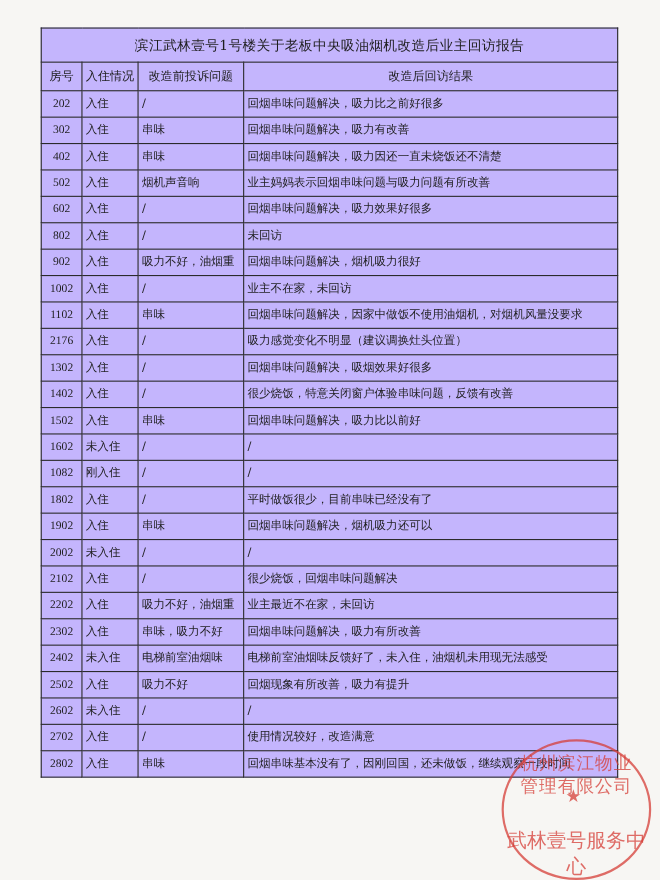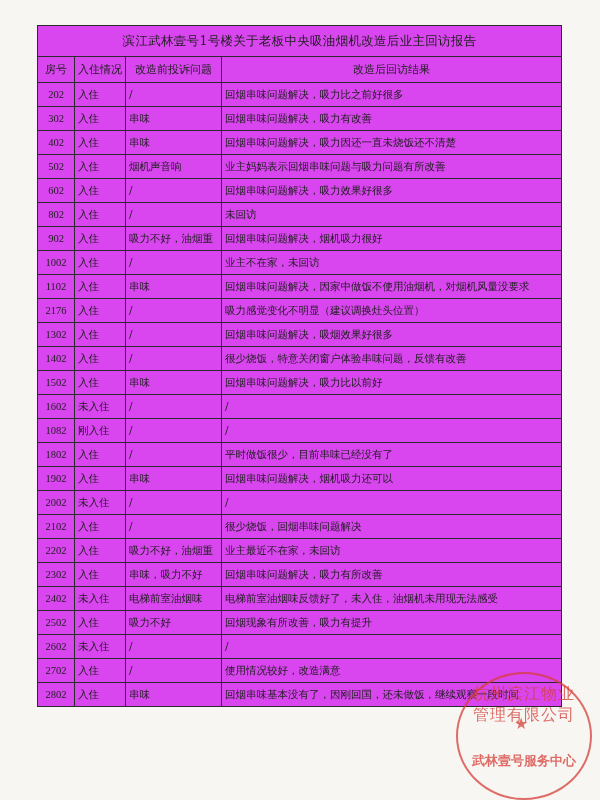--- a/index.html
+++ b/index.html
@@ -10,21 +10,21 @@
     color: #1e1e1e;
     position: relative;
   }
   .page {
     position: absolute; left: 37px; top: 25px; width: 524px;
   }
   table.report {
     width: 524px;
     border-collapse: collapse;
     table-layout: fixed;
-    background: #d946ef;
+    background: #c4b5fd;
   }
   table.report td, table.report th {
     border: 1.2px solid #2b2b2b;
     font-weight: normal;
     font-size: 10.5px;
     padding: 0 3px;
     white-space: nowrap;
     overflow: hidden;
     height: 23px;
     line-height: 23px;
@@ -55,23 +55,22 @@
   .stamp-top {
     position: absolute; left: 12px; top: 10px; width: 108px;
     text-align: center; font-size: 16px; letter-spacing: 1px;
     font-family: "DejaVu Sans", sans-serif;
   }
   .stamp-star {
     position: absolute; left: 56px; top: 40px; font-size: 16px;
   }
   .stamp-bottom {
     position: absolute; left: 0; top: 78px; width: 132px;
-    text-align: center; font-size: 13px;
+    text-align: center; font-size: 18px;
     font-family: "DejaVu Sans", sans-serif;
-    font-weight: bold;
   }
 </style>
 </head>
 <body>
 
 <div class="page">
   <table class="report">
     <colgroup>
         <col class="c1">
         <col class="c2">

